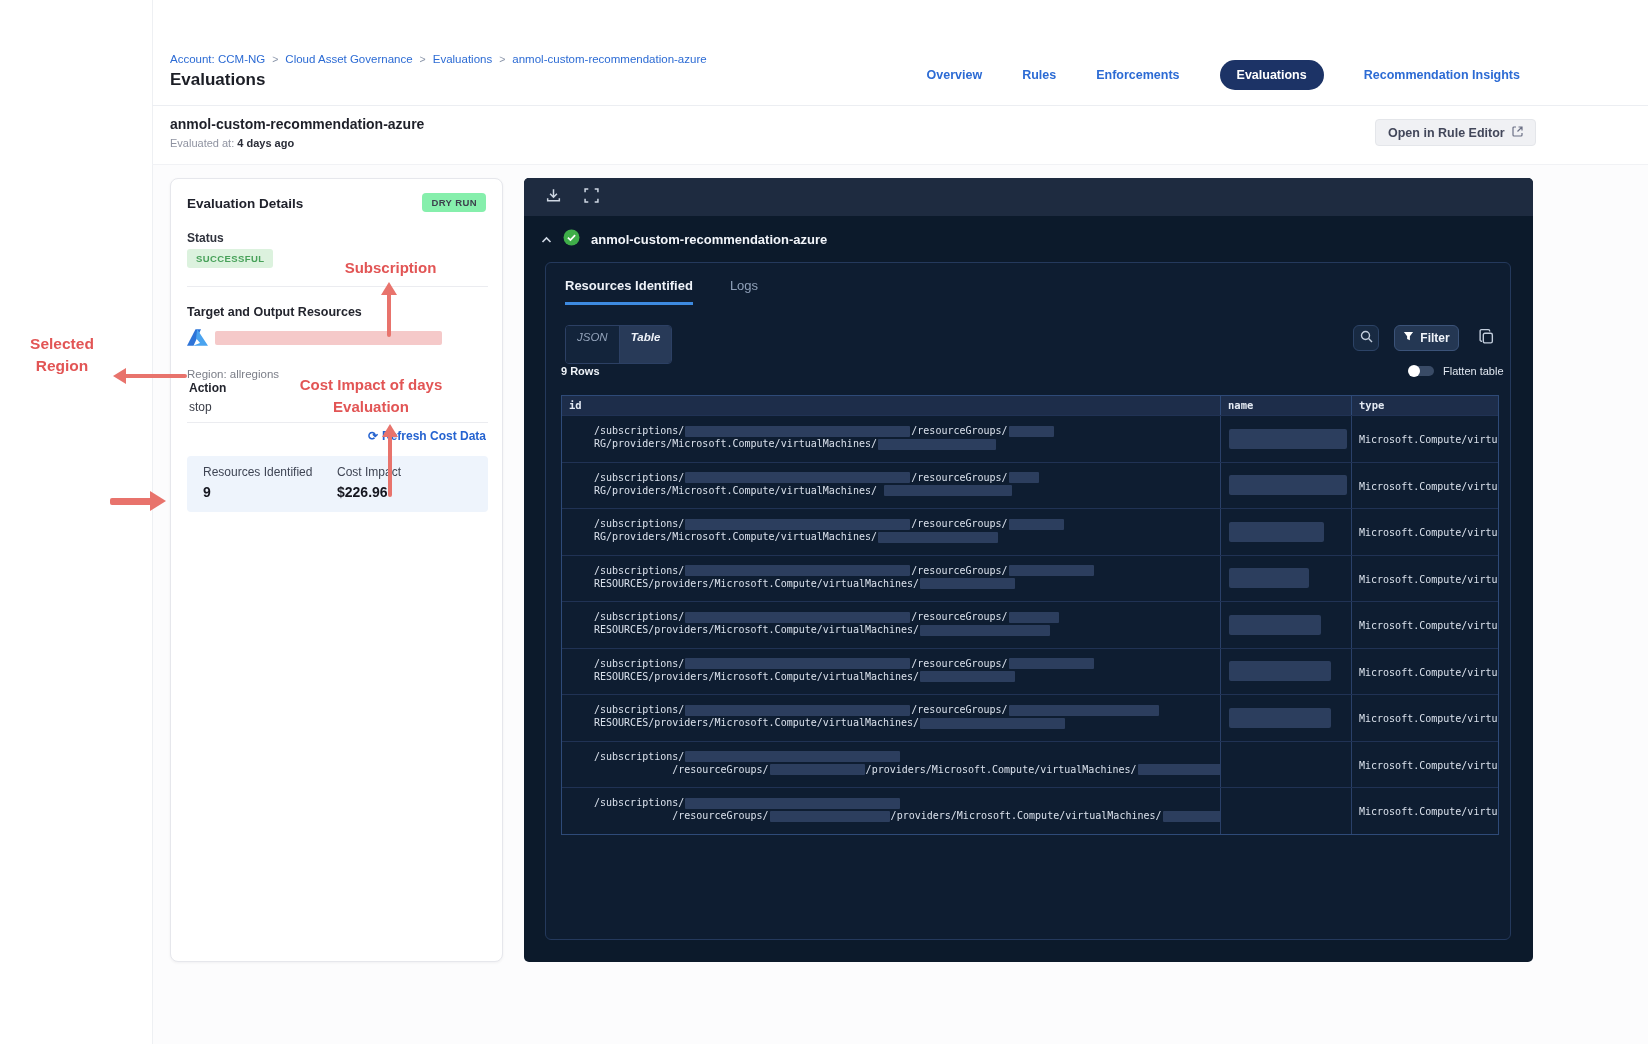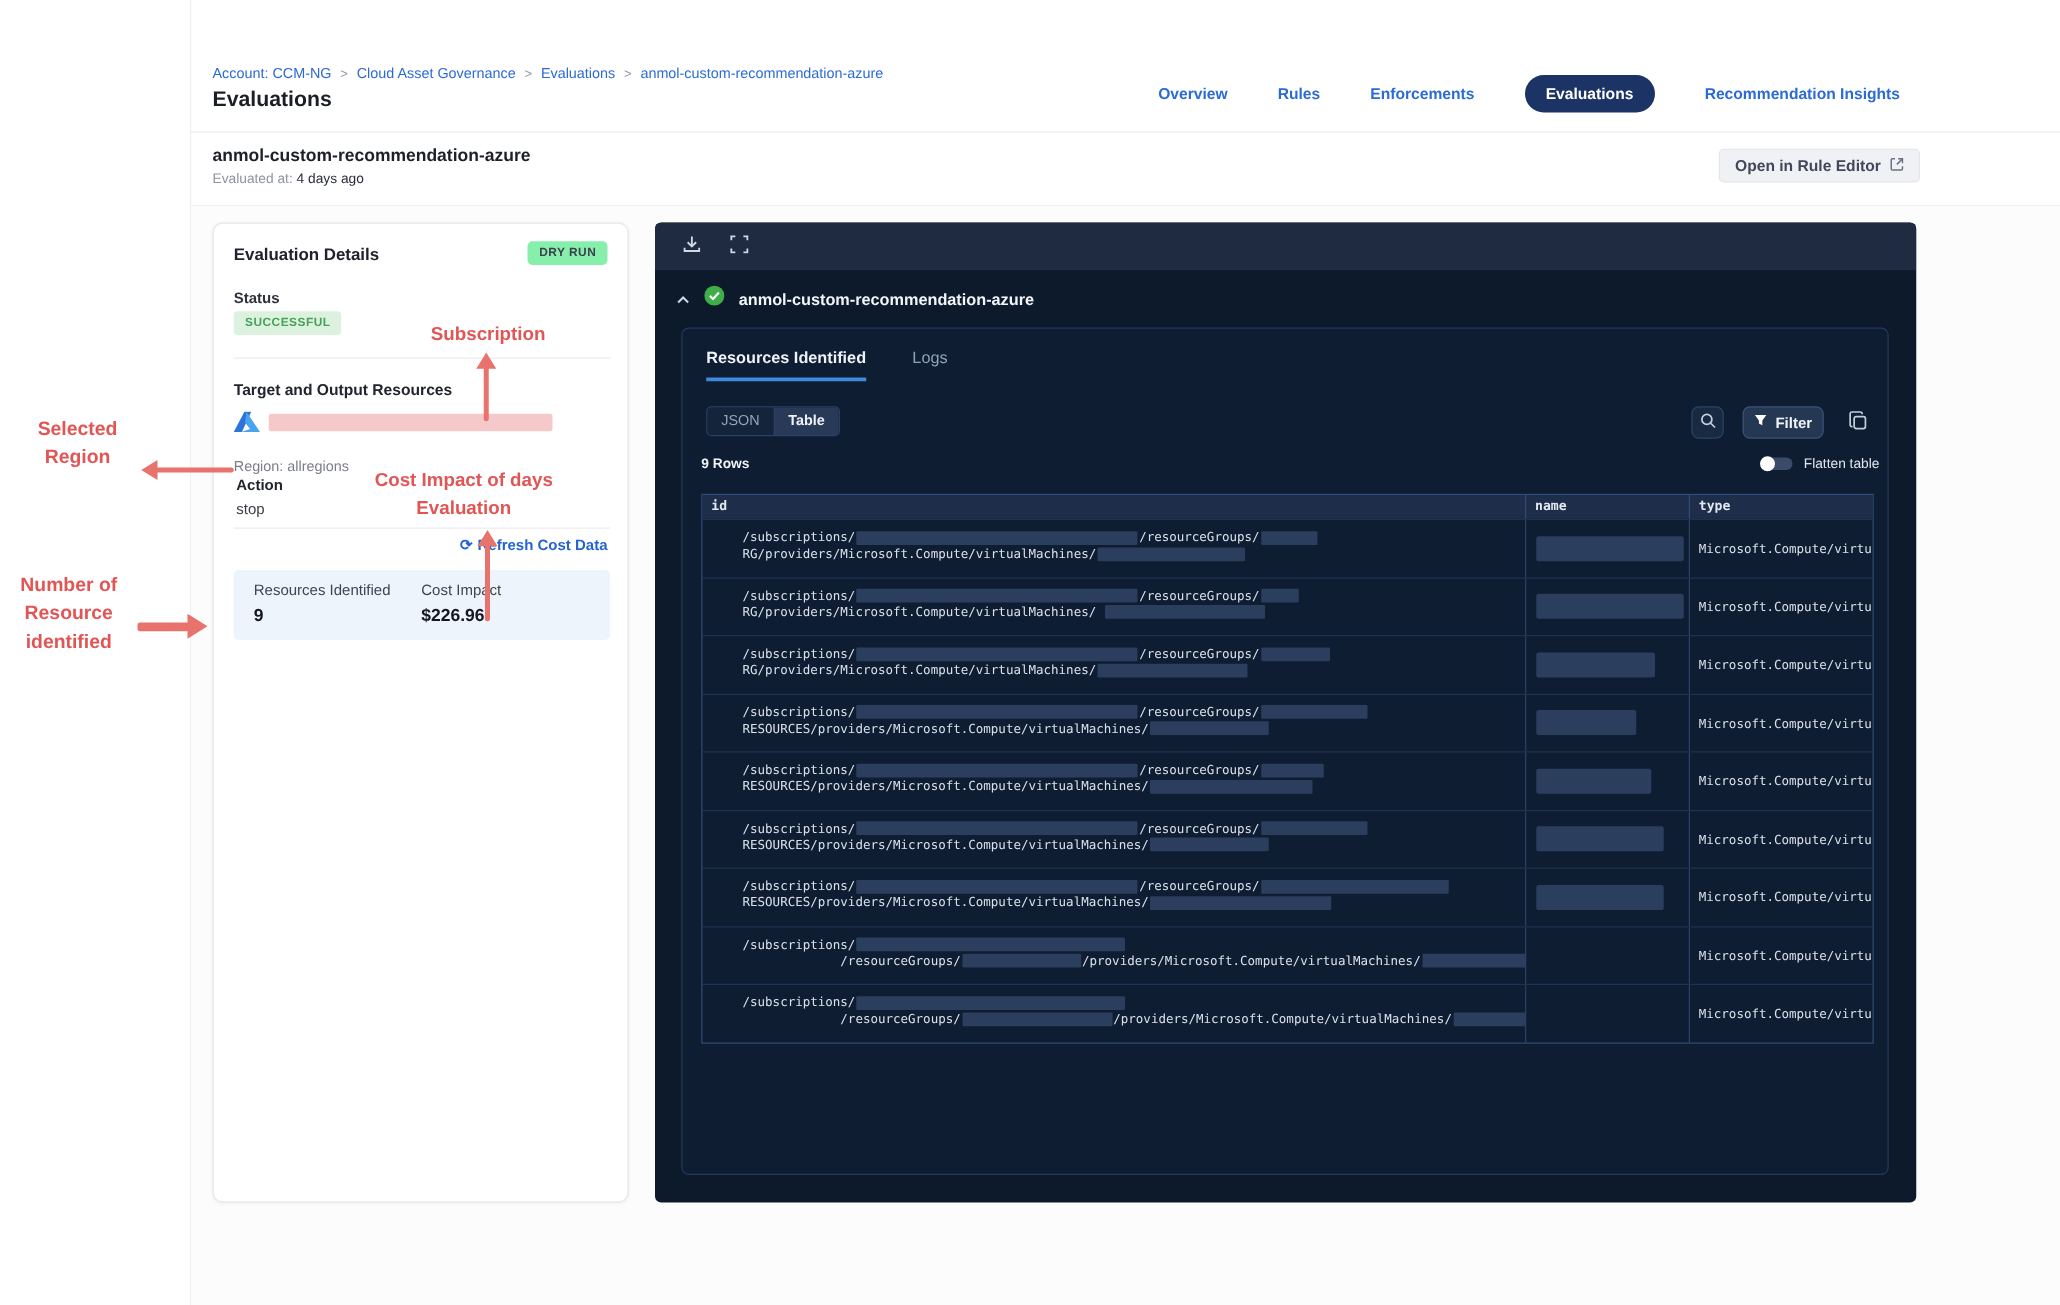--- a/index.html
+++ b/index.html
@@ -14,21 +14,21 @@
   .bc-sep { color:#8b96aa; font-size:10.5px; }
   .page-title { position:absolute; left:170px; top:70px; font-size:17px; font-weight:700; color:#1c1e26; }
   .top-nav { position:absolute; right:128px; top:60px; display:flex; align-items:center; gap:40px; }
   .nav-link { font-size:12.5px; font-weight:700; color:#2c6bd4; text-decoration:none; cursor:pointer; white-space:nowrap; }
   .nav-link.pill { background:#1c3366; color:#fff; padding:8px 17px; border-radius:17px; }
   .header-divider { position:absolute; left:152px; top:105px; width:1496px; height:1px; background:#eceef2; }
 
   
   .sub-title { position:absolute; left:170px; top:116px; font-size:14px; font-weight:700; color:#1e2029; }
   .sub-meta { position:absolute; left:170px; top:137px; font-size:11px; color:#8f93a1; }
-  .sub-meta b { color:#2a2d38; font-weight:400;margin-top:44px; }
+  .sub-meta b { color:#2a2d38; font-weight:700;margin-top:44px; }
   .rule-editor-btn { position:absolute; left:1375px; top:119px; height:27px; padding:0 12px; display:flex; align-items:center; gap:7px;
      background:#f0f1f4; border:1px solid #e4e6ea; border-radius:4px; font-size:12.5px; font-weight:700; color:#42475a; cursor:pointer; }
   .subheader-divider { position:absolute; left:152px; top:164px; width:1496px; height:1px; background:#f1f2f5; }
   .content-bg { position:absolute; left:153px; top:165px; width:1495px; height:879px; background:#fcfcfd; }
 
   
   .left-card { position:absolute; left:170px; top:178px; width:333px; height:784px; background:#fff;
      border:1px solid #e6e7ec; border-radius:8px; box-shadow:0 1px 3px rgba(20,20,40,.05); }
   .lc-heading { position:absolute; left:16px; top:17px; font-size:13.5px; font-weight:700; color:#20222c; }
   .dryrun-badge { position:absolute; right:16px; top:14px; padding:4px 9px; background:#86efac; border-radius:4px;
@@ -73,21 +73,21 @@
   .dp-toolbar { position:absolute; left:0; top:0; width:100%; height:38px; background:#1e2b40; display:flex; align-items:center; gap:22px; padding-left:21px; }
   .icon-btn { background:none; border:none; cursor:pointer; display:flex; align-items:center; justify-content:center; padding:0; }
   .dp-header { position:absolute; left:0; top:38px; width:100%; height:46px; display:flex; align-items:center; padding-left:17px; gap:11px; }
   .dp-title { font-size:13px; font-weight:700; color:#f2f5fa; }
   .inner-card { position:absolute; left:21px; top:84px; width:966px; height:678px; background:#0e1d31; border:1px solid #24395c; border-radius:6px; }
 
   .tab-row { position:absolute; left:19px; top:15px; display:flex; gap:37px; }
   .v-tab { font-size:13px; color:#8fa0b8; cursor:pointer; padding-bottom:9px; }
   .v-tab.active { color:#eef2f8; font-weight:700; border-bottom:3px solid #3d8ae0; }
 
-  .seg-control { position:absolute; left:19px; top:62px; height:24px; display:flex; border:1px solid #2c4064; border-radius:4px; overflow:hidden; }
+  .seg-control { position:absolute; left:19px; top:62px; height:39px; display:flex; border:1px solid #2c4064; border-radius:4px; overflow:hidden;font-style:italic; }
   .seg { padding:5px 11px; font-size:11.5px; color:#93a3ba; cursor:pointer; background:#13243b; }
   .seg.active { background:#283a58; color:#eef2f8; font-weight:700; border-left:1px solid #2c4064; }
 
   .search-btn { position:absolute; left:807px; top:62px; width:26px; height:26px; border:1px solid #2c4366; border-radius:6px; background:#182a42; cursor:pointer; display:flex; align-items:center; justify-content:center; }
   .filter-btn { position:absolute; left:848px; top:62px; width:65px; height:26px; border:1px solid #3b5379; border-radius:6px; background:#243753; cursor:pointer;
      display:flex; align-items:center; justify-content:center; gap:6px; font-size:12px; font-weight:700; color:#f0f4fa; }
   .copy-btn { position:absolute; left:928px; top:63px; width:24px; height:24px; background:none; border:none; cursor:pointer; }
 
   .rows-count { position:absolute; left:15px; top:102px; font-size:11px; font-weight:700; color:#f0f4f9; }
   .flatten-wrap { position:absolute; left:862px; top:102px; display:flex; align-items:center; gap:9px; cursor:pointer; }
@@ -196,21 +196,20 @@
   <div class="arrow-line-v" style="left:387px; top:293px; height:44px;"></div>
 
   <div class="anno anno-selected-region">Selected Region</div>
   <div class="arrow-head-left" style="left:113px; top:368px;"></div>
   <div class="arrow-line-h" style="left:124px; top:374px; width:63px;"></div>
 
   <div class="anno anno-cost-impact">Cost Impact of days Evaluation</div>
   <div class="arrow-head-up" style="left:382px; top:424px;"></div>
   <div class="arrow-line-v" style="left:388px; top:435px; height:62px;"></div>
 
-  <div class="anno anno-resources">Number of Resource identified</div>
   <div class="arrow-line-h" style="left:110px; top:498px; width:42px; height:7px;"></div>
   <div class="arrow-head-right" style="left:150px; top:491px;"></div>
 
   <div class="dark-panel">
     <div class="dp-toolbar">
       <button class="icon-btn">
         <span>
           <svg width="17" height="17" viewBox="0 0 16 16">
               <path d="M8 2v7M4.8 6.4 8 9.6l3.2-3.2" fill="none" stroke="#cfd8e4" stroke-width="1.4"></path>
               <path d="M2.5 10.5v2.5h11v-2.5" fill="none" stroke="#cfd8e4" stroke-width="1.4"></path>

